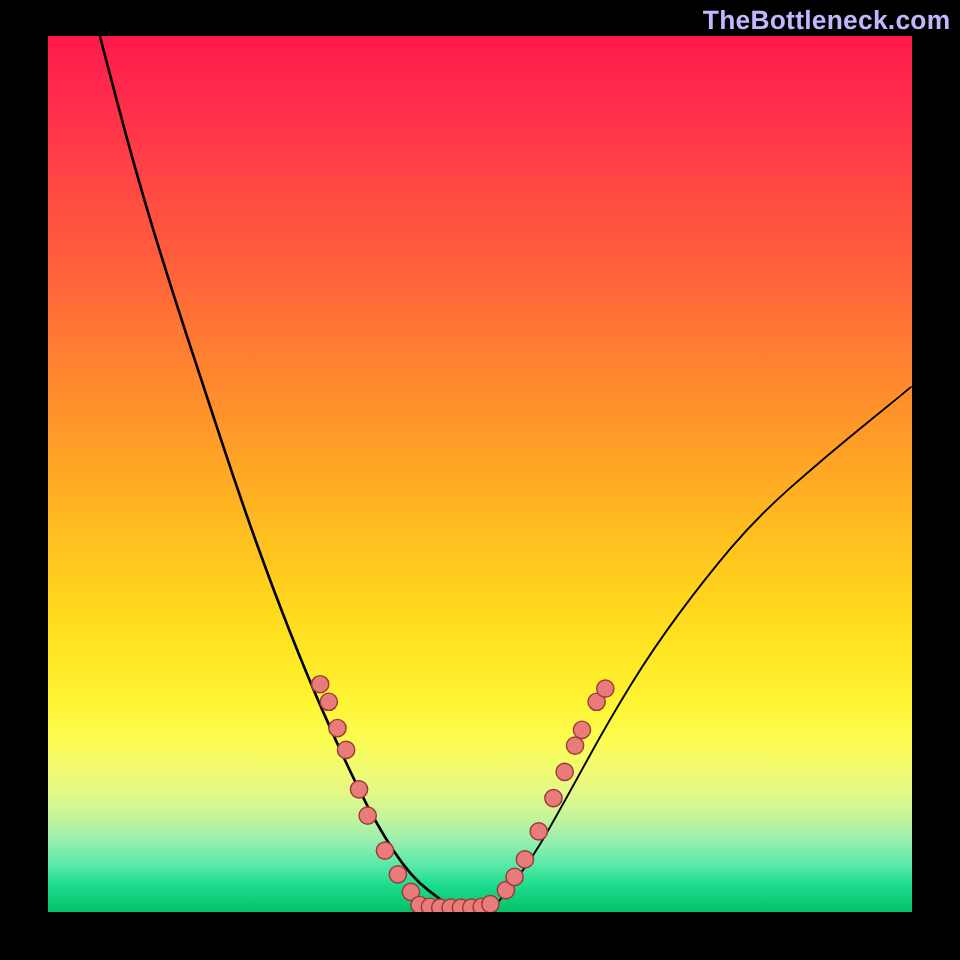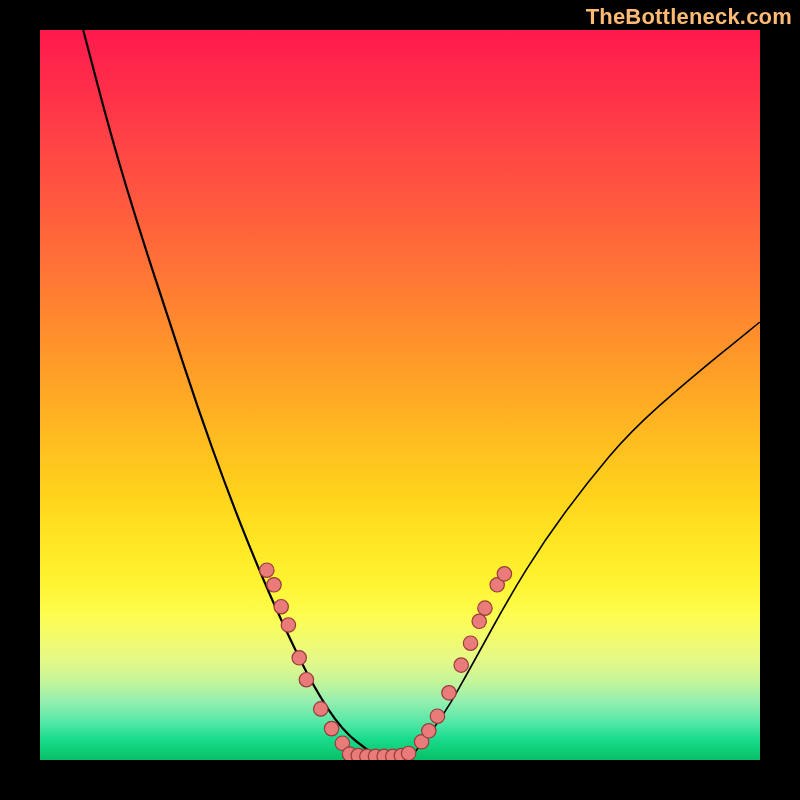--- a/index.html
+++ b/index.html
@@ -44,21 +44,21 @@
       #50e7a5 95%,
       #1bdc8e 97%,
       #0dca72 99%,
       #06c06a 100%
     );
   }
   .watermark {
     position: absolute;
     top: 4px;
     right: 8px;
-    color: #fdba74;
+    color: #c4b5fd;
     font-size: 22px;
     font-weight: 600;
     letter-spacing: 0.2px;
     user-select: none;
   }
   svg.overlay {
     position: absolute;
     left: 0;
     top: 0;
     width: 720px;

